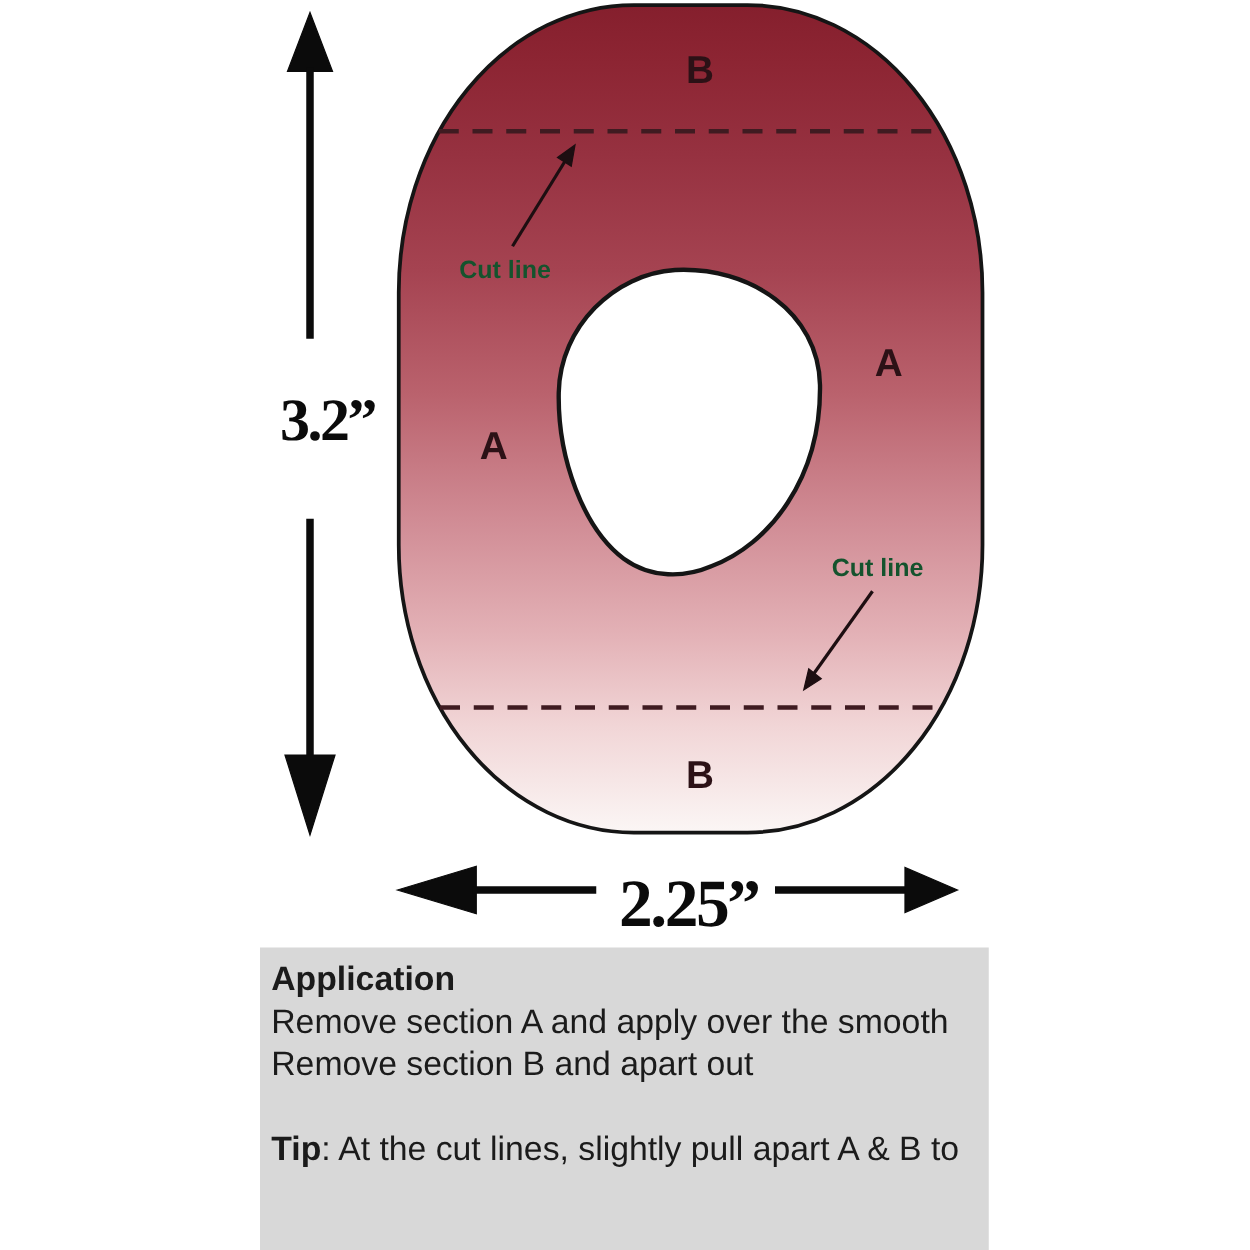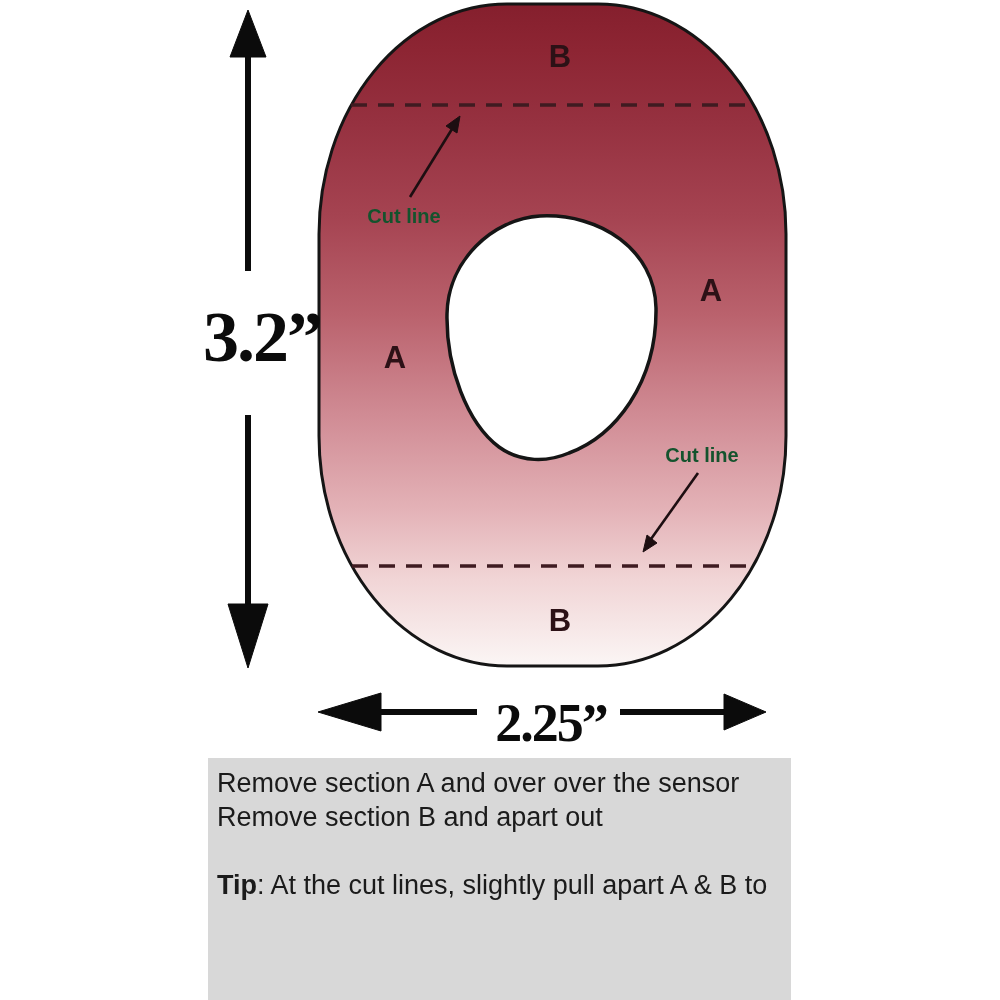--- a/index.html
+++ b/index.html
@@ -33,21 +33,21 @@
     font-weight: 600;
     color: #14532d;
     font-family: "Liberation Sans", sans-serif;
   }
   .dim-label {
     font-family: "Liberation Serif", serif;
     font-weight: 700;
     color: #0b0b0b;
     letter-spacing: -2px;
   }
-  .dim-height { font-size: 72px; }
+  .dim-height { font-size: 48px; }
   .dim-width  { font-size: 54px; }
   #instruction-box {
     position: absolute;
     left: 208px;
     top: 758px;
     width: 583px;
     height: 242px;
     background: #d8d8d8;
     box-sizing: border-box;
     padding: 8px 10px 0 9px;
@@ -126,19 +126,20 @@
 
   <div class="label cutline-label" style="left:404px; top:216px;">Cut line</div>
 
   <div class="label cutline-label" style="left:702px; top:455px;">Cut line</div>
 
   <div class="label dim-label dim-height" style="left:262px; top:337px;">3.2”</div>
 
   <div class="label dim-label dim-width" style="left:551px; top:723px;">2.25”</div>
 
   <div id="instruction-box">
-    <div>Remove section A and over over the sensor</div>
+    <div class="heading">Application</div>
+    <div>Remove section A and apply over the smooth</div>
     <div>Remove section B and apart out</div>
     <div class="spacer"></div>
     <div><span class="bold">Tip</span><span>: At the cut lines, slightly pull apart A &amp; B to</span><br></div>
   </div>
 
 </div>
 
 </body></html>

